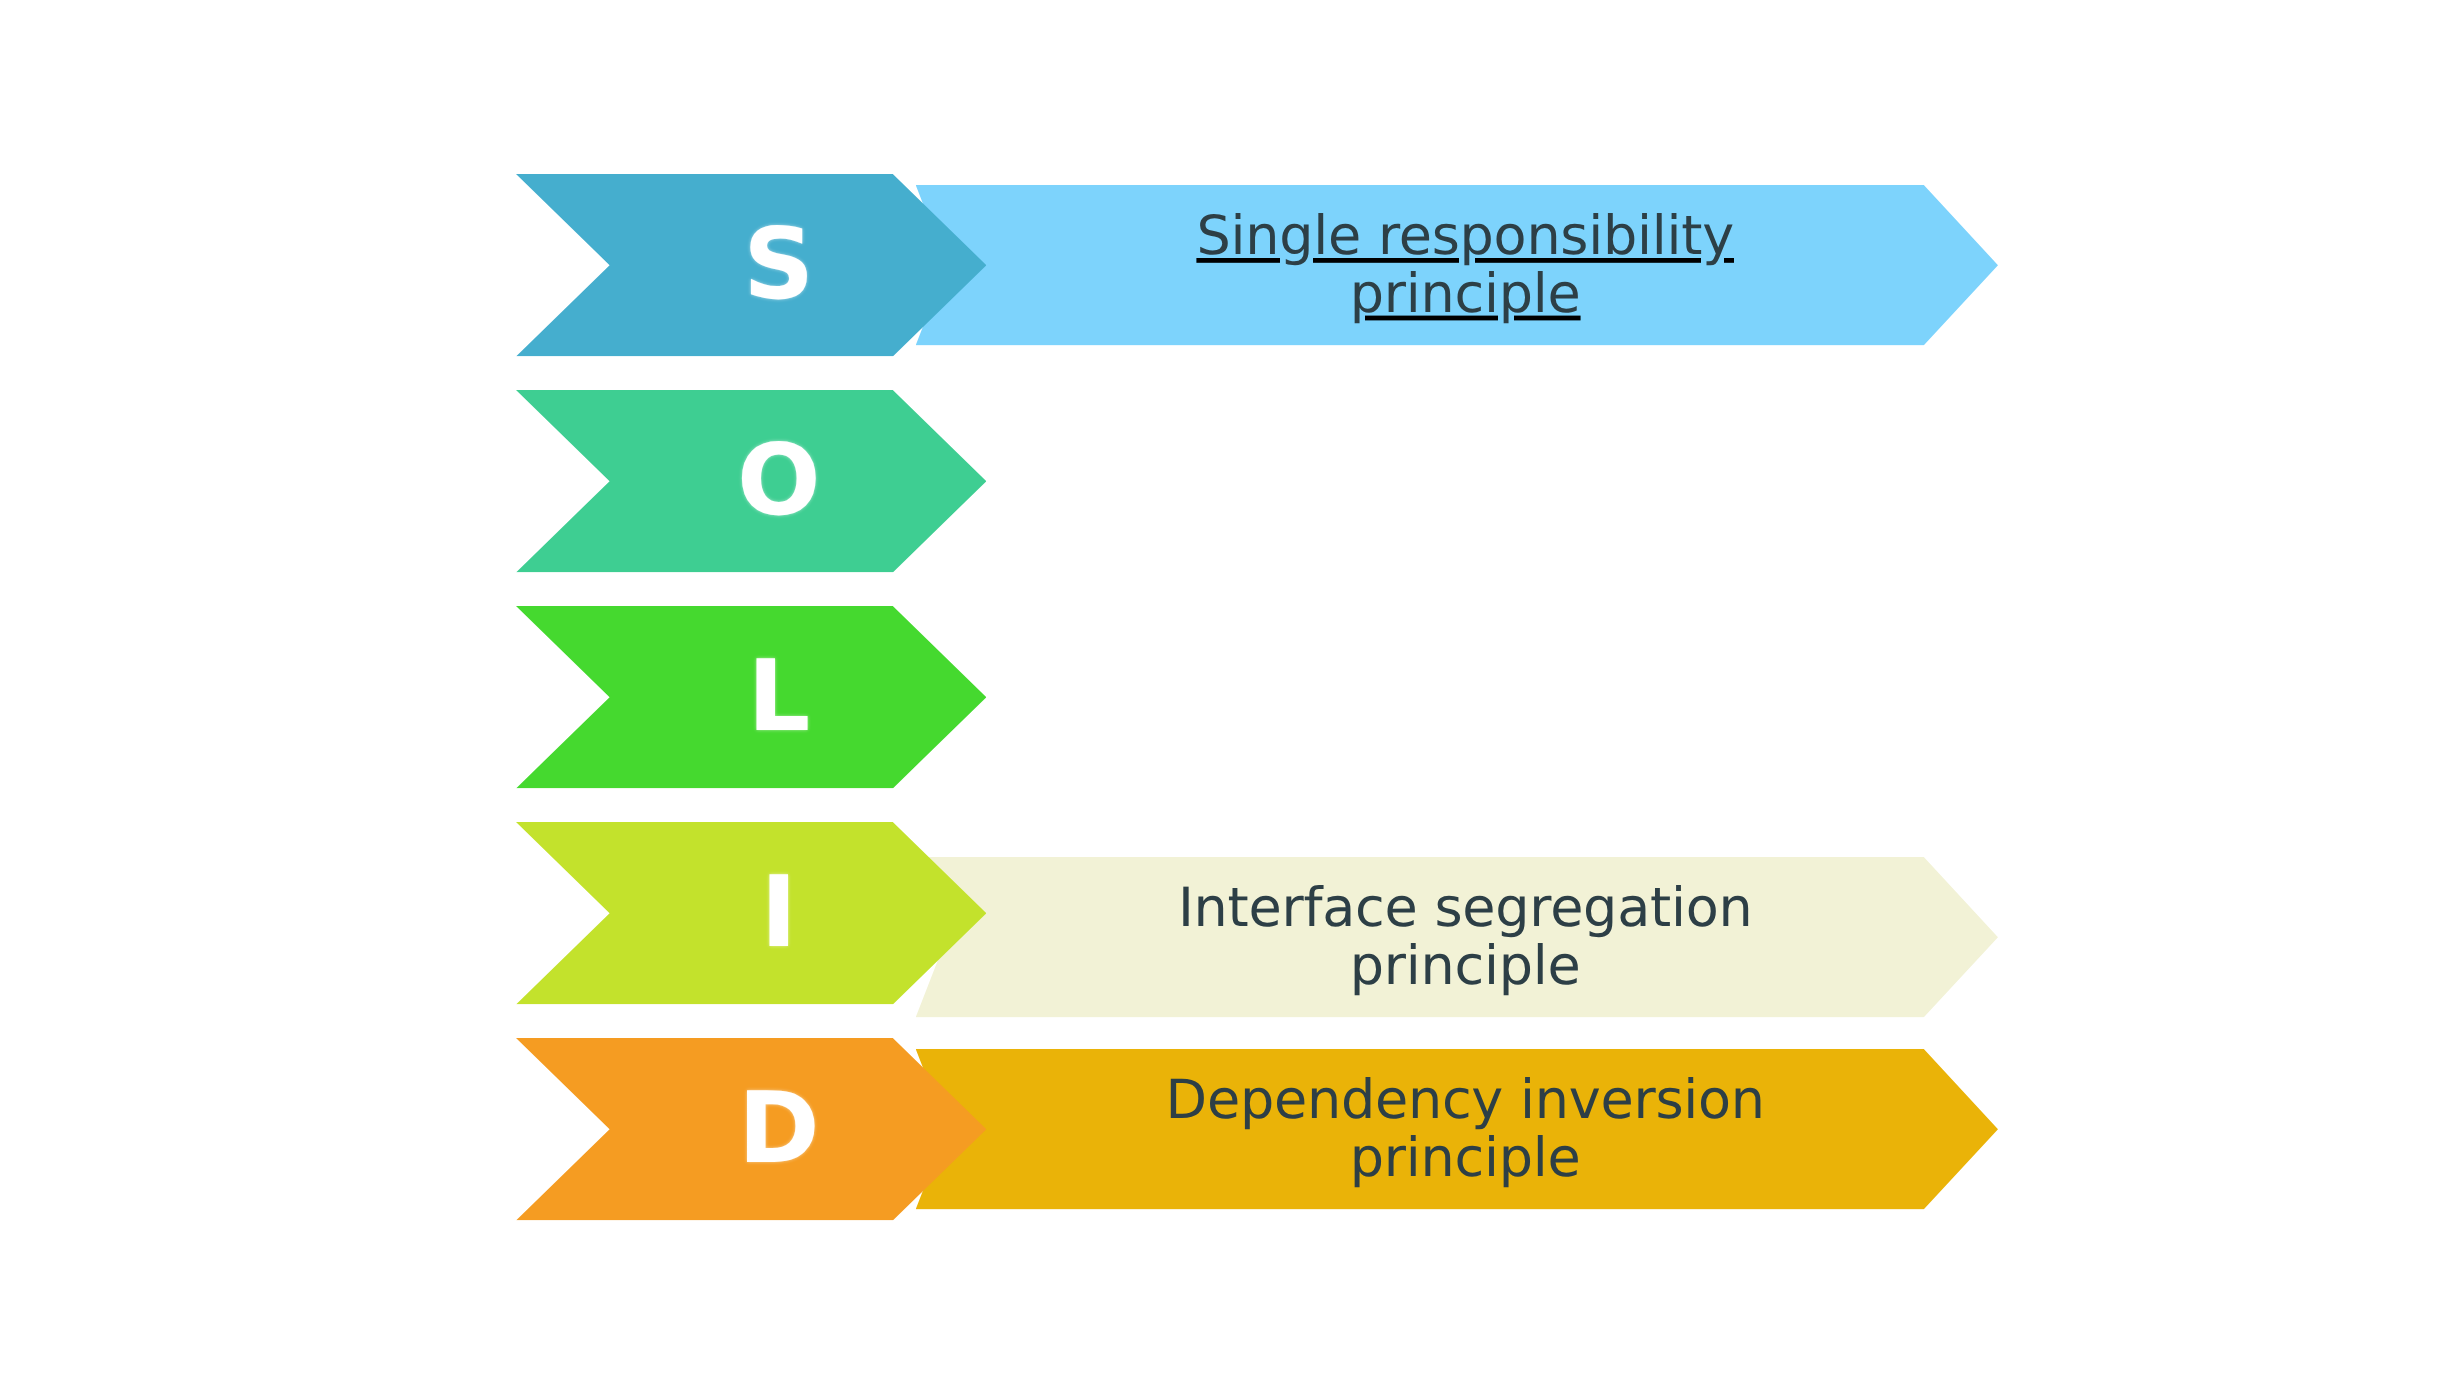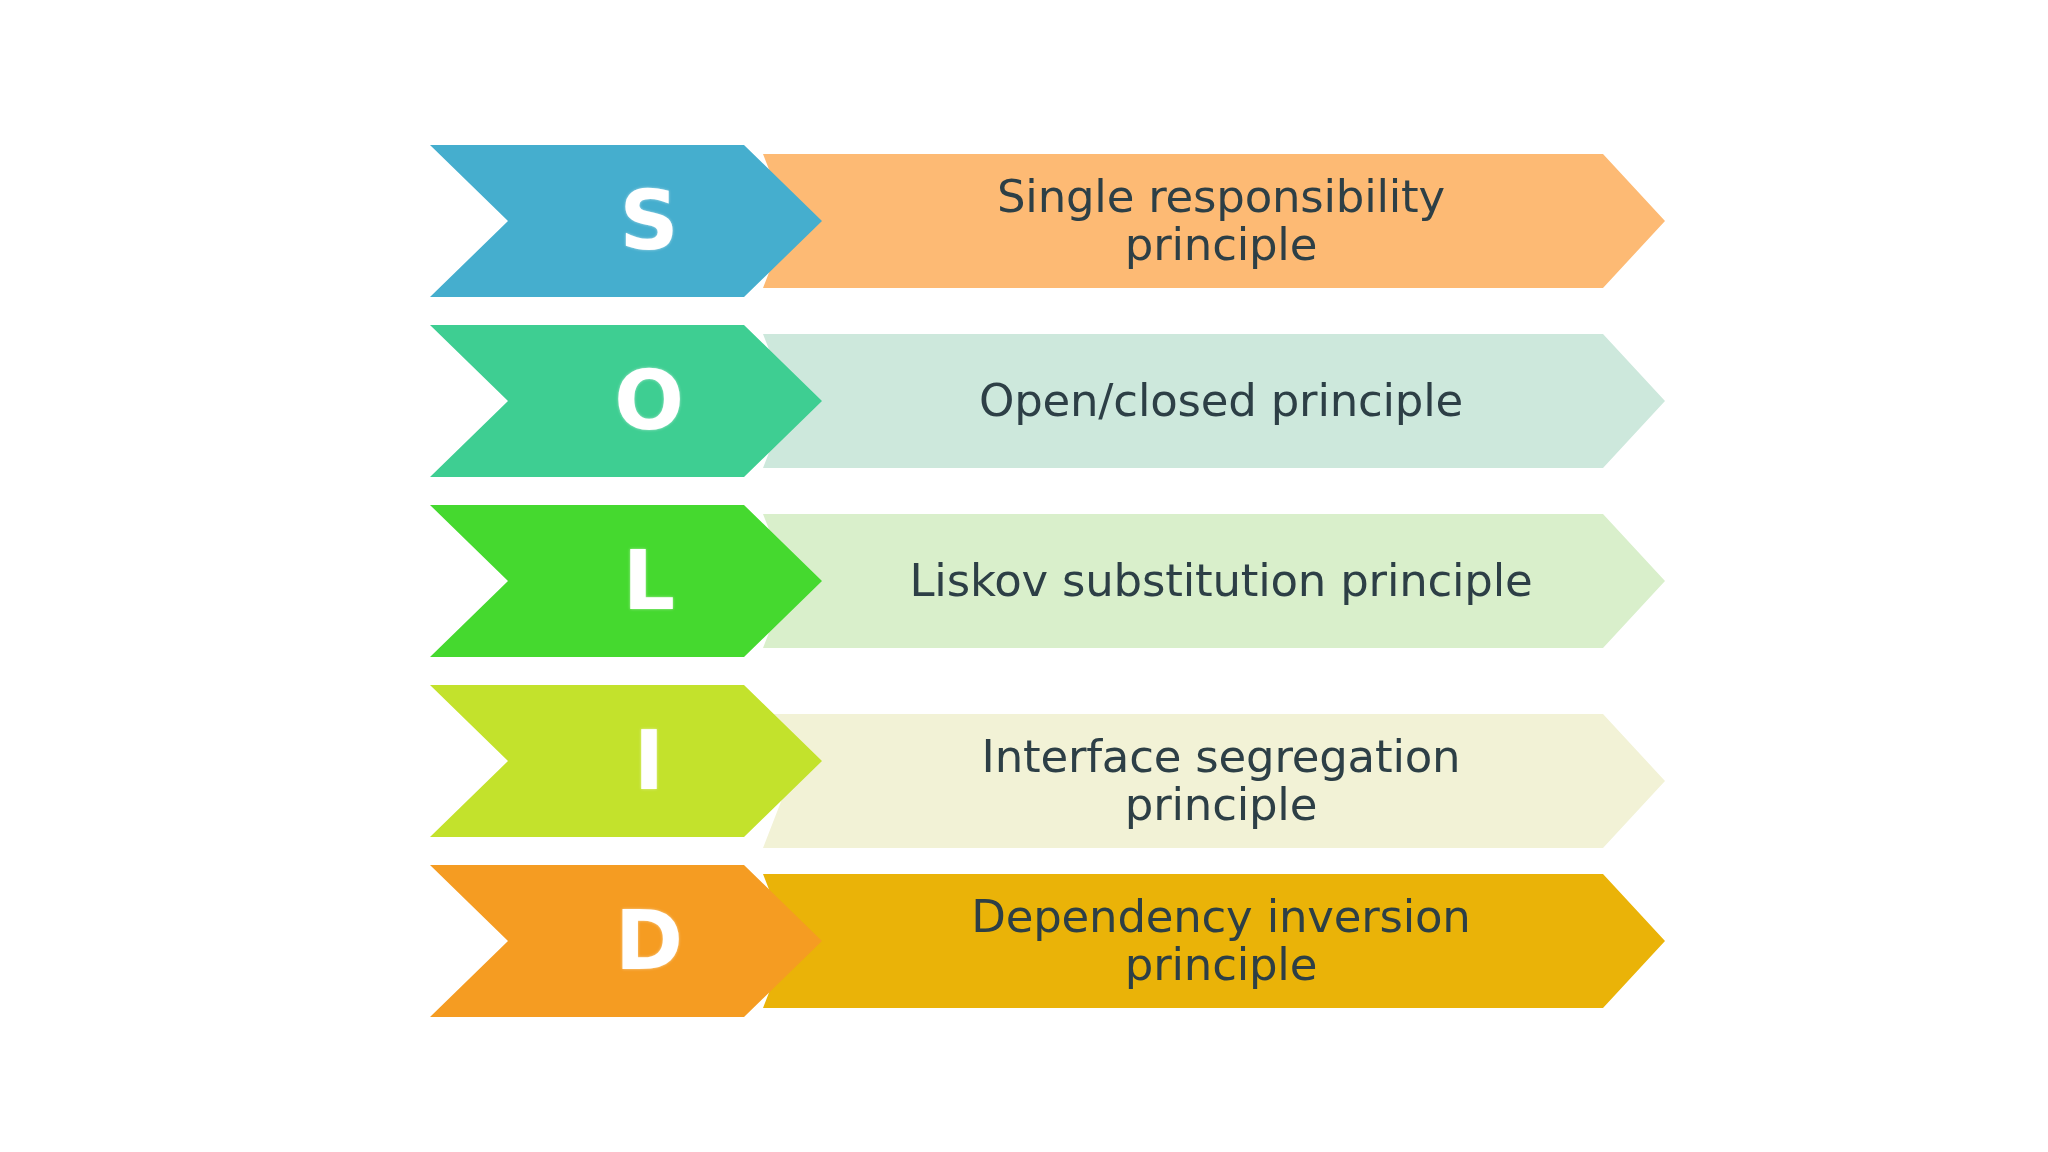--- a/index.html
+++ b/index.html
@@ -90,42 +90,36 @@
     text-shadow: 0 0 3px rgba(255,255,255,0.55);
   }
 </style>
 </head>
 <body>
 
 <div id="stage" style="background: rgb(255, 255, 255);">
   <div id="diagram">
 
     <div class="row">
-      <div class="band" style="background: #fdba74;">
+      <div class="band" style="background: #7dd3fc; text-decoration: underline;">
         <span class="band-text">Single responsibility
 principle</span>
       </div>
       <div class="chev" style="background: rgb(69, 174, 206);">
         <span class="chev-letter">S</span>
       </div>
     </div>
 
     <div class="row">
-      <div class="band" style="background: rgb(205, 232, 220);">
-        <span class="band-text">Open/closed principle</span>
-      </div>
       <div class="chev" style="background: rgb(62, 206, 146);">
         <span class="chev-letter">O</span>
       </div>
     </div>
 
     <div class="row">
-      <div class="band" style="background: rgb(217, 239, 203);">
-        <span class="band-text">Liskov substitution principle</span>
-      </div>
       <div class="chev" style="background: rgb(69, 217, 47);">
         <span class="chev-letter">L</span>
       </div>
     </div>
 
     <div class="row">
       <div class="band" style="background: rgb(242, 242, 214); margin-top: 20px;">
         <span class="band-text">Interface segregation
 principle</span>
       </div>

